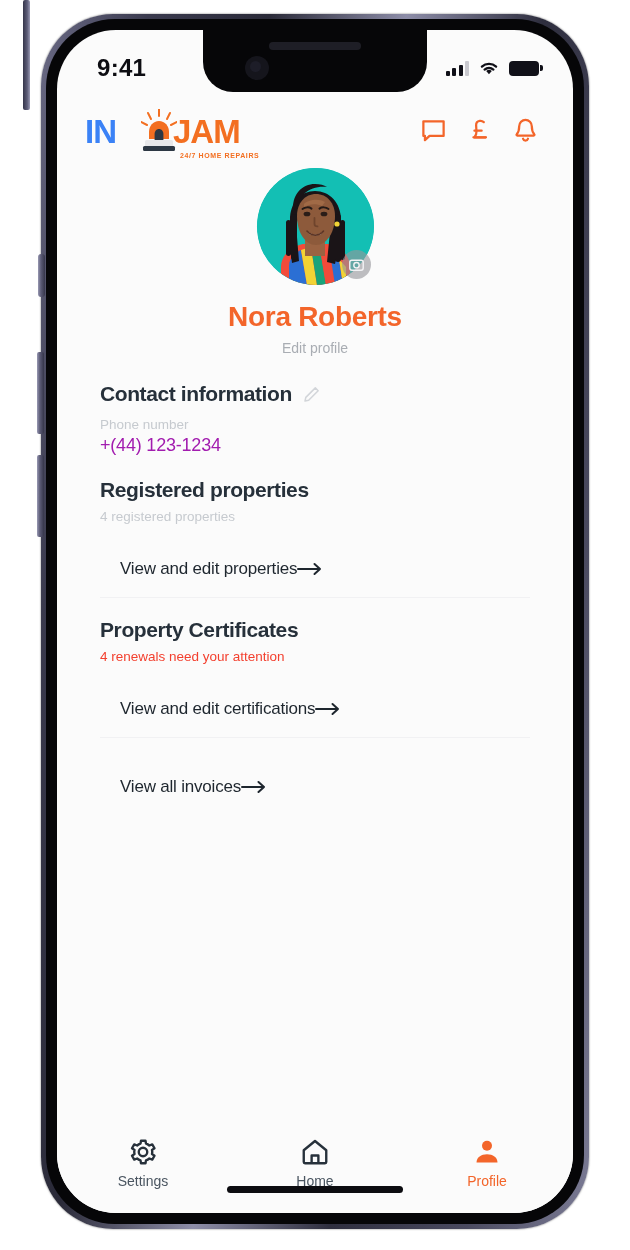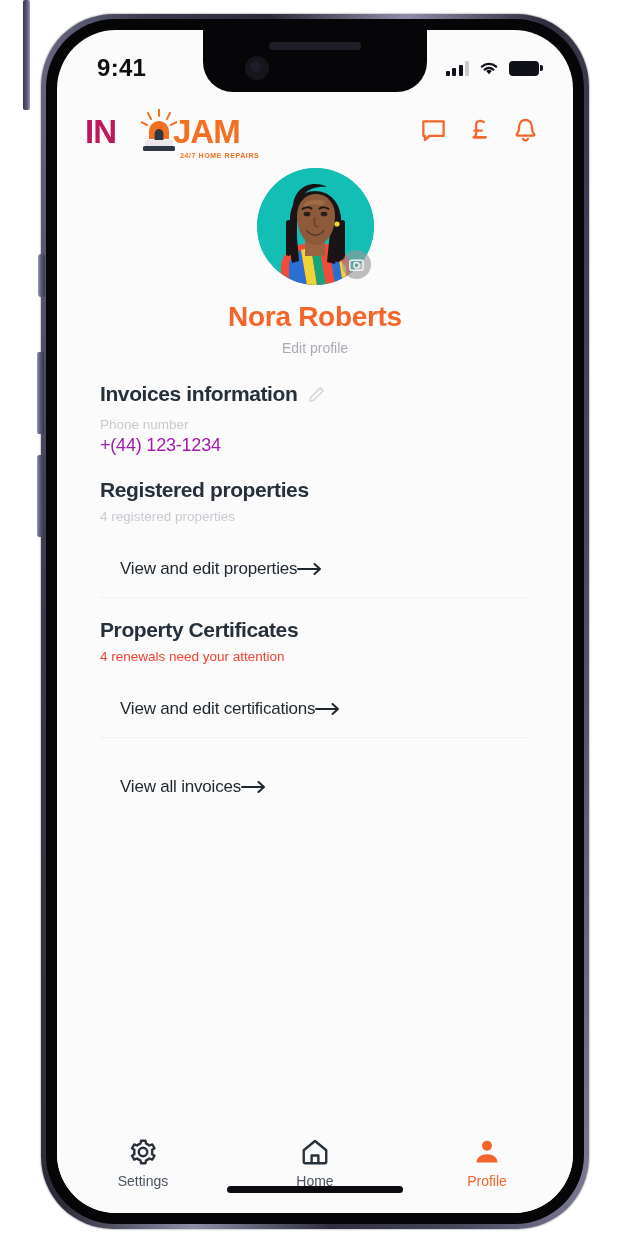--- a/index.html
+++ b/index.html
@@ -97,21 +97,21 @@
   
   .app-header {
     position: absolute; top: 62px; left: 0; width: 100%;
     height: 76px; padding: 0 34px 0 28px;
     display: flex; align-items: center; justify-content: space-between;
   }
   .logo { position: relative; width: 168px; height: 62px; }
   .logo-text {
     position: absolute; left: 0; bottom: 10px;
     font-size: 33px; font-weight: bold; letter-spacing: -1px;
-    color: #be185d; font-family: "Liberation Sans", sans-serif;
+    color: #3b82f6; font-family: "Liberation Sans", sans-serif;
   }
   .logo-jam {
     position: absolute; left: 88px; bottom: 10px;
     font-size: 33px; font-weight: bold; letter-spacing: -1px; color: #f36f21;
   }
   .logo-beacon { position: absolute; left: 56px; bottom: 8px; width: 36px; height: 44px; }
   .logo-tag {
     position: absolute; left: 95px; bottom: 2px;
     font-size: 7px; font-weight: bold; color: #f36f21; letter-spacing: .6px;
     white-space: nowrap; transform: scaleY(.95);
@@ -312,21 +312,21 @@
         </div>
       </div>
       <div class="uname">Nora Roberts</div>
       <div class="edit-profile">Edit profile</div>
     </div>
 
     <div class="content">
 
       <div class="sec-block" style="margin-top:24px;">
         <div class="sec-title">
-          <span>Invoices information</span>
+          <span>Contact information</span>
           <svg width="19" height="19" viewBox="0 0 24 24">
             <path d="M16.8 3.6 20.4 7.2 8.4 19.2l-4.6 1 1-4.6z" fill="none" stroke="#d2d5d9" stroke-width="1.9" stroke-linejoin="round"></path>
           </svg>
         </div>
         <div>
           <div class="field-label">Phone number</div>
           <div class="field-value">+(44) 123-1234</div>
         </div>
       </div>
 

